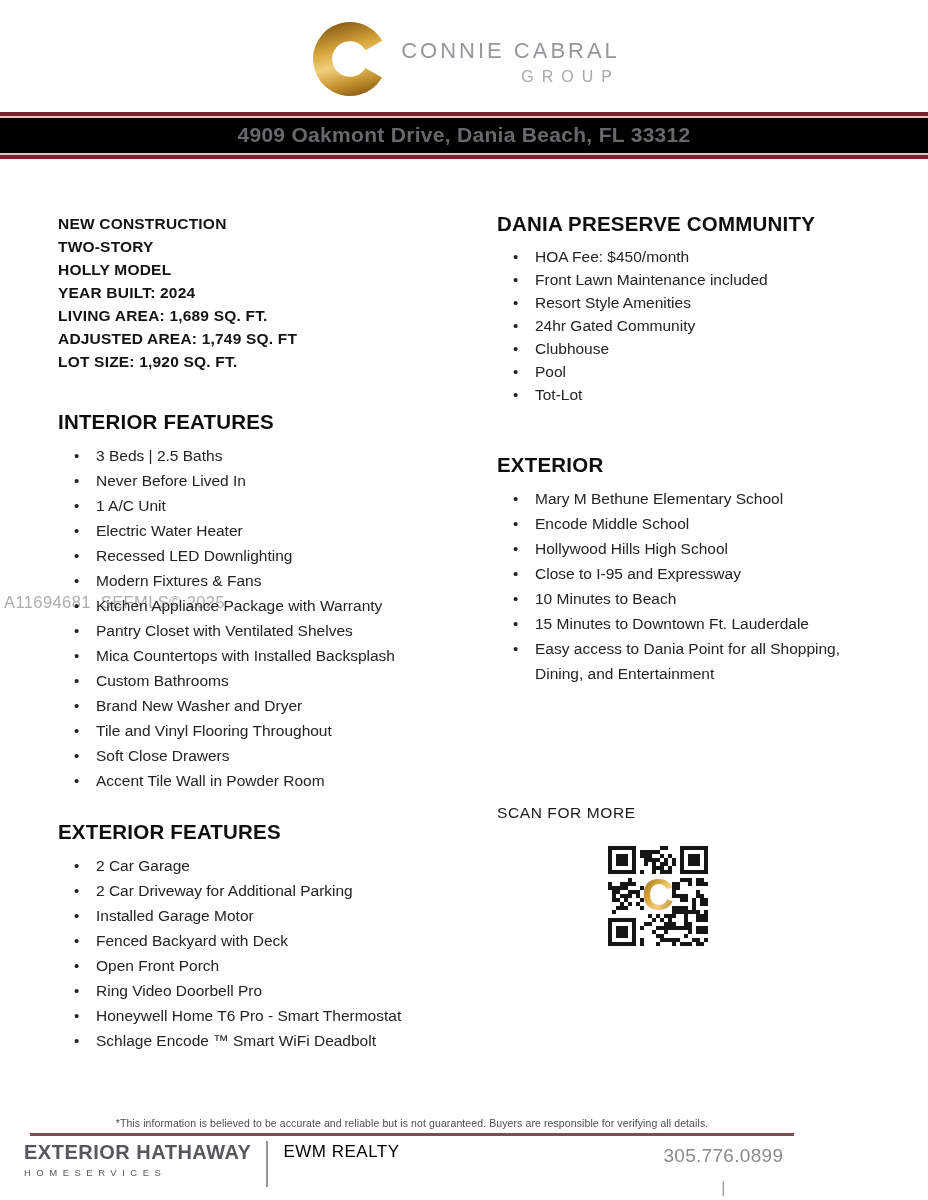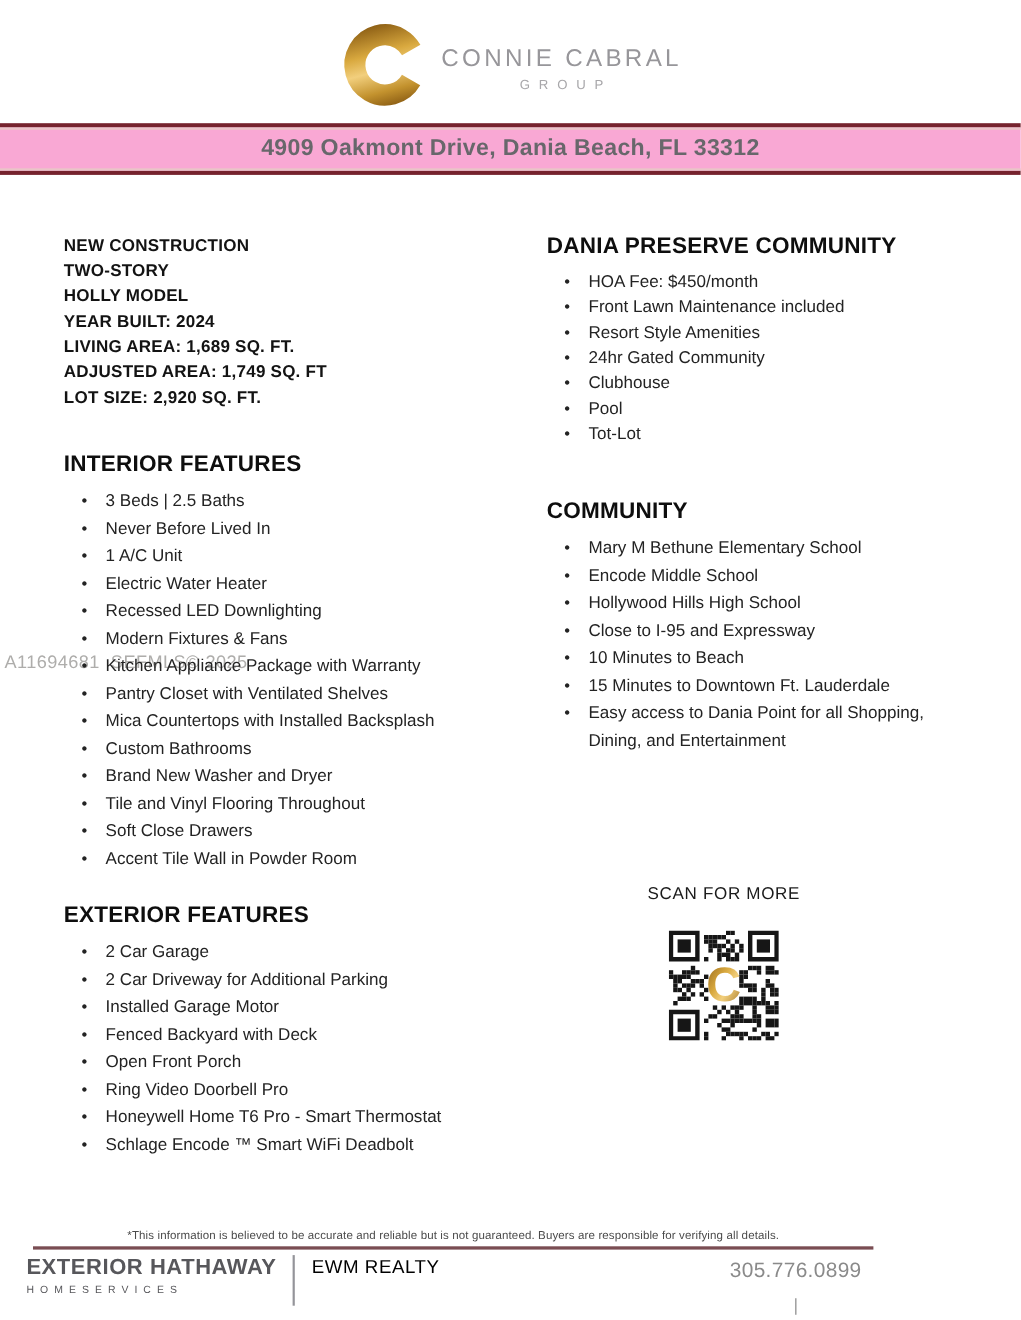--- a/index.html
+++ b/index.html
@@ -6,29 +6,29 @@
   body{
     width:928px;height:1200px;background:#ffffff;
     font-family:"Liberation Sans",sans-serif;position:relative;overflow:hidden;
     -webkit-font-smoothing:antialiased;
   }
   .page{position:relative;width:928px;height:1200px;}
 
   
   .logo-wrap{height:112px;display:flex;justify-content:center;align-items:center;padding-top:10px;box-sizing:border-box;}
   .logo{display:flex;align-items:center;gap:9px;}
-  .logo-text{display:flex;flex-direction:column;align-items:center;margin-top:2px;}
+  .logo-text{display:flex;flex-direction:column;align-items:flex-end;margin-top:2px;}
   .logo-name{font-size:22px;color:#97969a;letter-spacing:3px;white-space:nowrap;}
-  .logo-group{font-size:12px;color:#a8a7aa;letter-spacing:8px;margin-top:4px;text-indent:8px;}
+  .logo-group{font-size:16px;color:#a8a7aa;letter-spacing:8px;margin-top:4px;text-indent:8px;}
 
   
   .banner{border-top:4px solid #76232e;border-bottom:4px solid #76232e;}
   .banner-inner{
     border-top:2px solid #eac5c8;border-bottom:2px solid #eac5c8;
-    background:#f9a8d4;text-align:center;padding:5px 0 6px;
+    background:#000000;text-align:center;padding:5px 0 6px;
   }
   .banner-text{font-size:21px;font-weight:600;color:#68676b;letter-spacing:0.3px;}
 
   
   .col-left{position:absolute;left:58px;top:212px;width:430px;z-index:1;}
   .col-right{position:absolute;left:497px;top:212px;width:400px;z-index:1;}
 
   .prop-line{font-size:15.5px;font-weight:700;color:#131313;line-height:23px;letter-spacing:0.2px;}
 
   .section-title{font-size:20.5px;font-weight:700;color:#0e0e0e;margin:0;letter-spacing:0.2px;}
@@ -36,21 +36,21 @@
   .mt-left-2{margin-top:27px;}
   .mt-right-1{margin-top:47px;}
 
   ul.feature-list{list-style:none;margin:9px 0 0 0;padding:0 0 0 16px;}
   ul.feature-list li{display:flex;align-items:flex-start;font-size:15.5px;color:#232323;line-height:25px;}
   ul.tight li{line-height:23px;}
   ul.feature-list .blt{width:10px;margin-right:12px;font-size:15px;flex:0 0 auto;}
   ul.loc-list{max-width:360px;}
 
   
-  .qr-block{margin-top:118px;width:322px;text-align:center;}
+  .qr-block{margin-top:118px;width:322px;}
   .qr-label{font-size:15.5px;color:#1b1b1b;letter-spacing:0.6px;}
   .qr-box{width:100px;height:100px;margin:24px auto 0;}
 
   
   .watermark{
     position:absolute;left:4px;top:593px;z-index:0;
     font-size:16.5px;color:#aeadab;letter-spacing:0.4px;white-space:pre;
   }
 
   
@@ -106,21 +106,21 @@
 
   <div class="col-left">
     <div>
 
     <div class="prop-line">NEW CONSTRUCTION</div>
         <div class="prop-line">TWO-STORY</div>
         <div class="prop-line">HOLLY MODEL</div>
         <div class="prop-line">YEAR BUILT: 2024</div>
         <div class="prop-line">LIVING AREA: 1,689 SQ. FT.</div>
         <div class="prop-line">ADJUSTED AREA: 1,749 SQ. FT</div>
-        <div class="prop-line">LOT SIZE: 2,920 SQ. FT.</div>
+        <div class="prop-line">LOT SIZE: 1,920 SQ. FT.</div>
       </div>
 
     <h2 class="section-title mt-left-1">INTERIOR FEATURES</h2>
     <ul class="feature-list">
 
     <li>
           <span class="blt">•</span>
           <span>3 Beds | 2.5 Baths</span>
         </li>
         <li>
@@ -242,21 +242,21 @@
         <li>
           <span class="blt">•</span>
           <span>Pool</span>
         </li>
         <li>
           <span class="blt">•</span>
           <span>Tot-Lot</span>
         </li>
       </ul>
 
-    <h2 class="section-title mt-right-1">COMMUNITY</h2>
+    <h2 class="section-title mt-right-1">EXTERIOR</h2>
     <ul class="feature-list loc-list">
 
     <li>
           <span class="blt">•</span>
           <span>Mary M Bethune Elementary School</span>
         </li>
         <li>
           <span class="blt">•</span>
           <span>Encode Middle School</span>
         </li>

